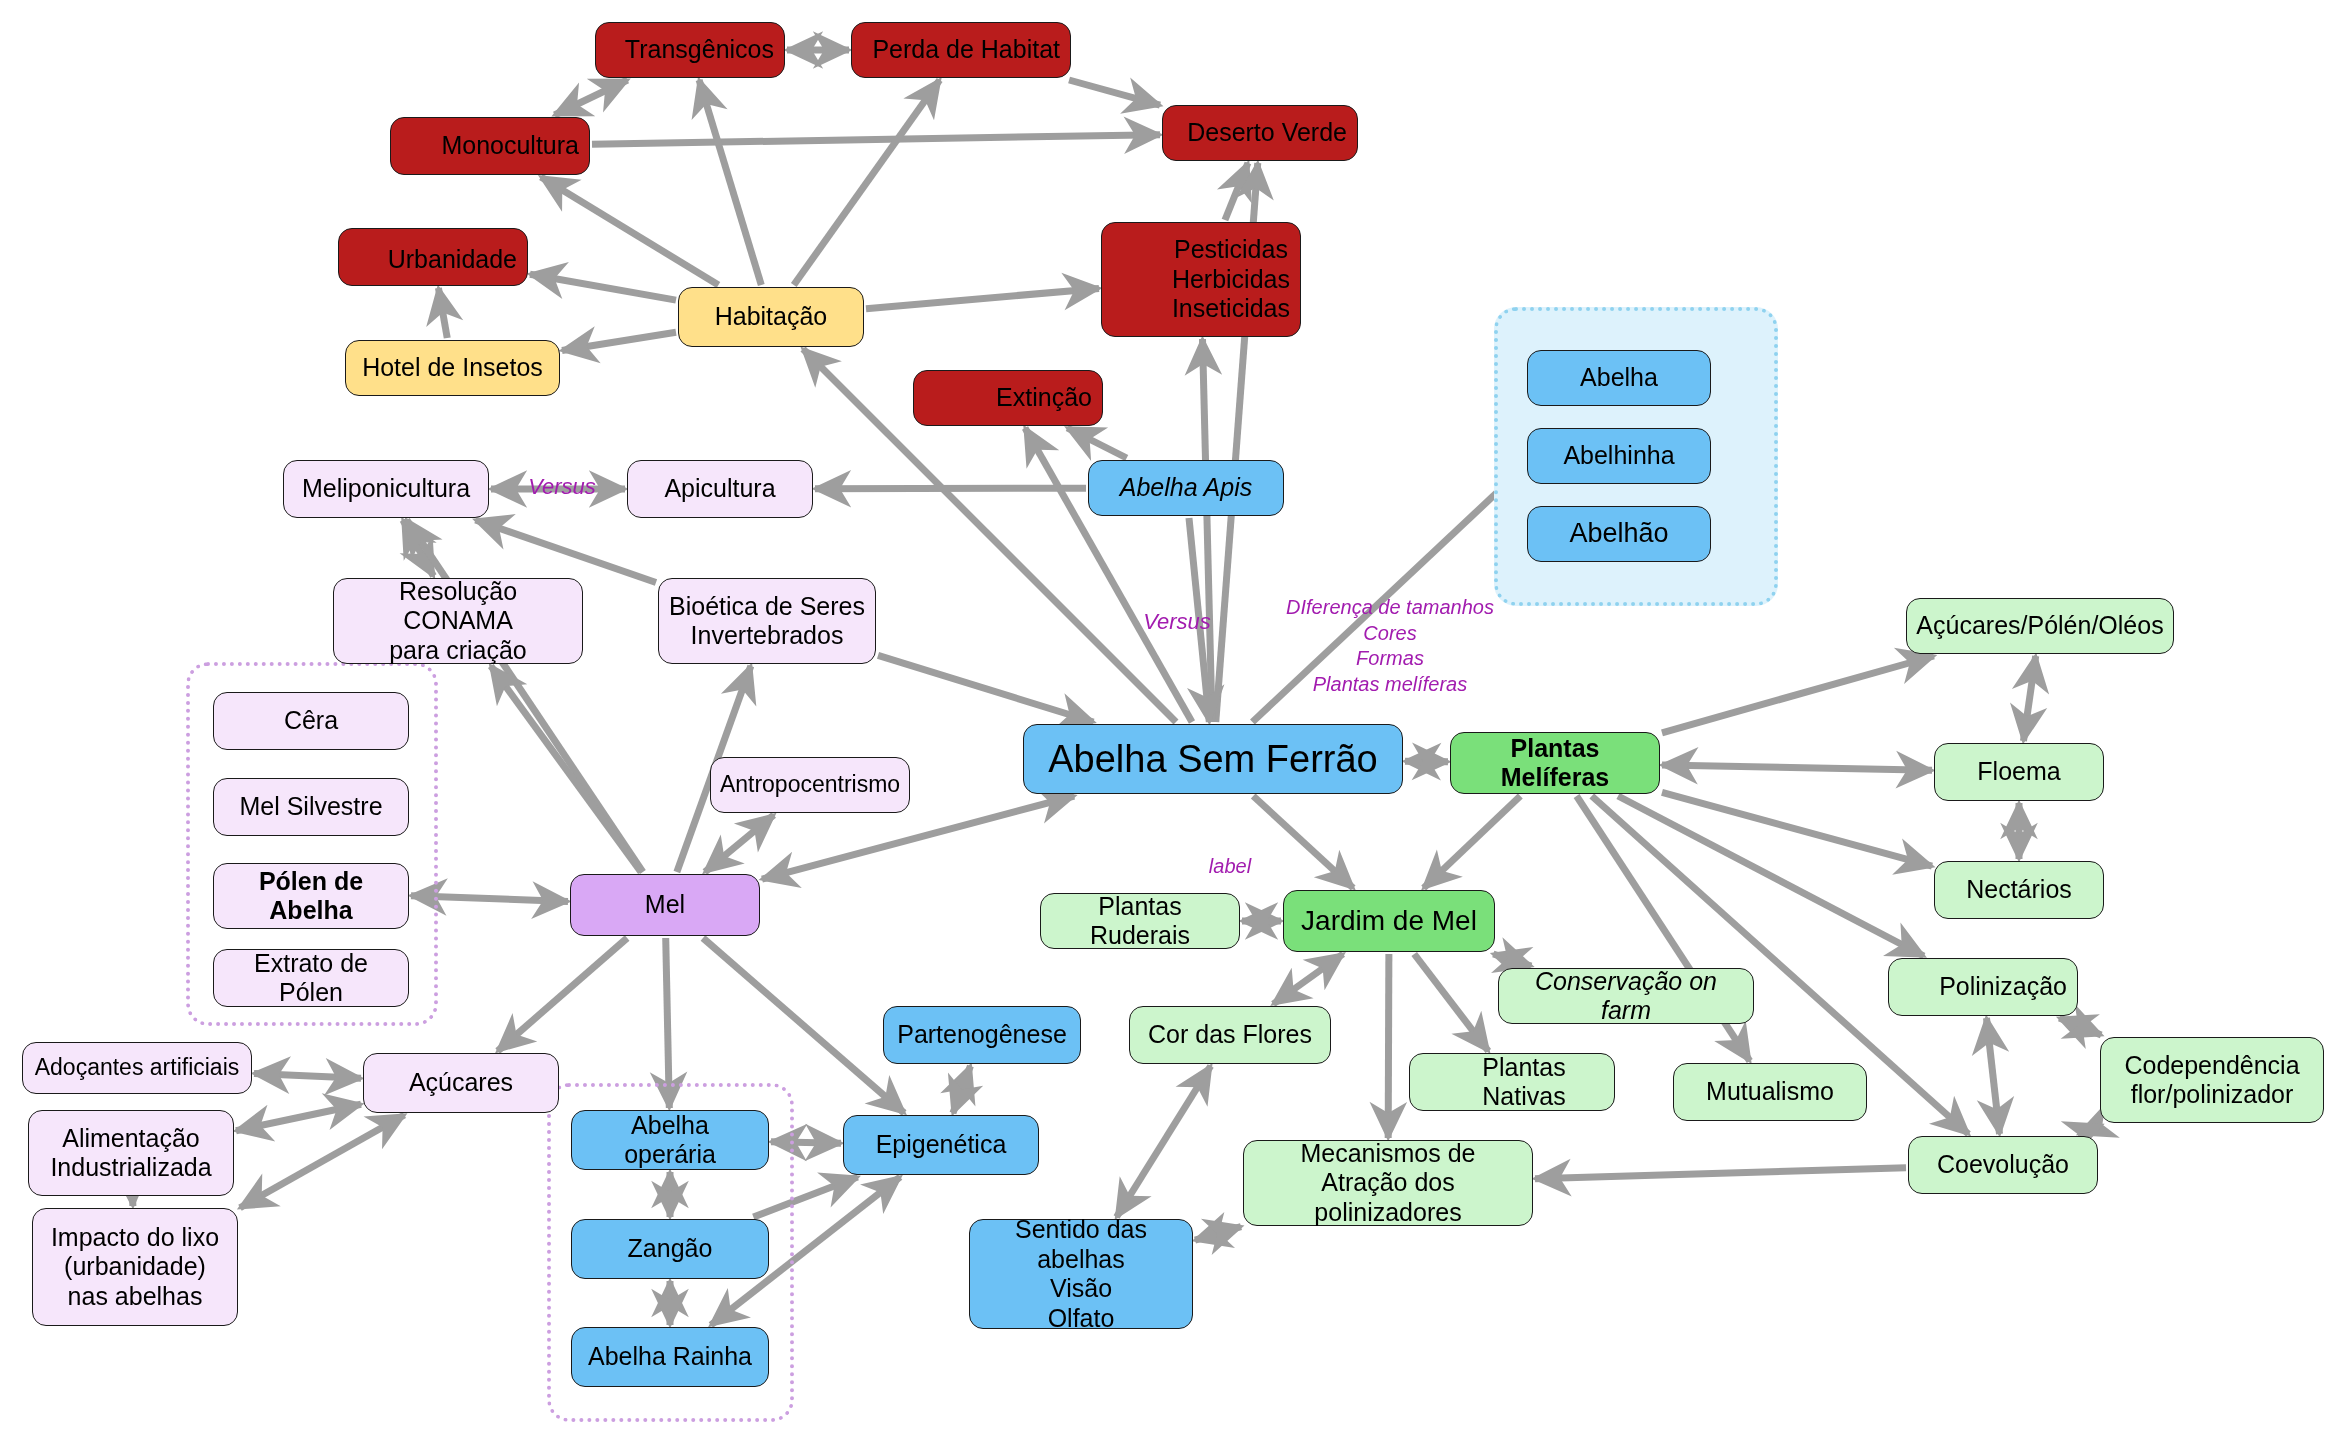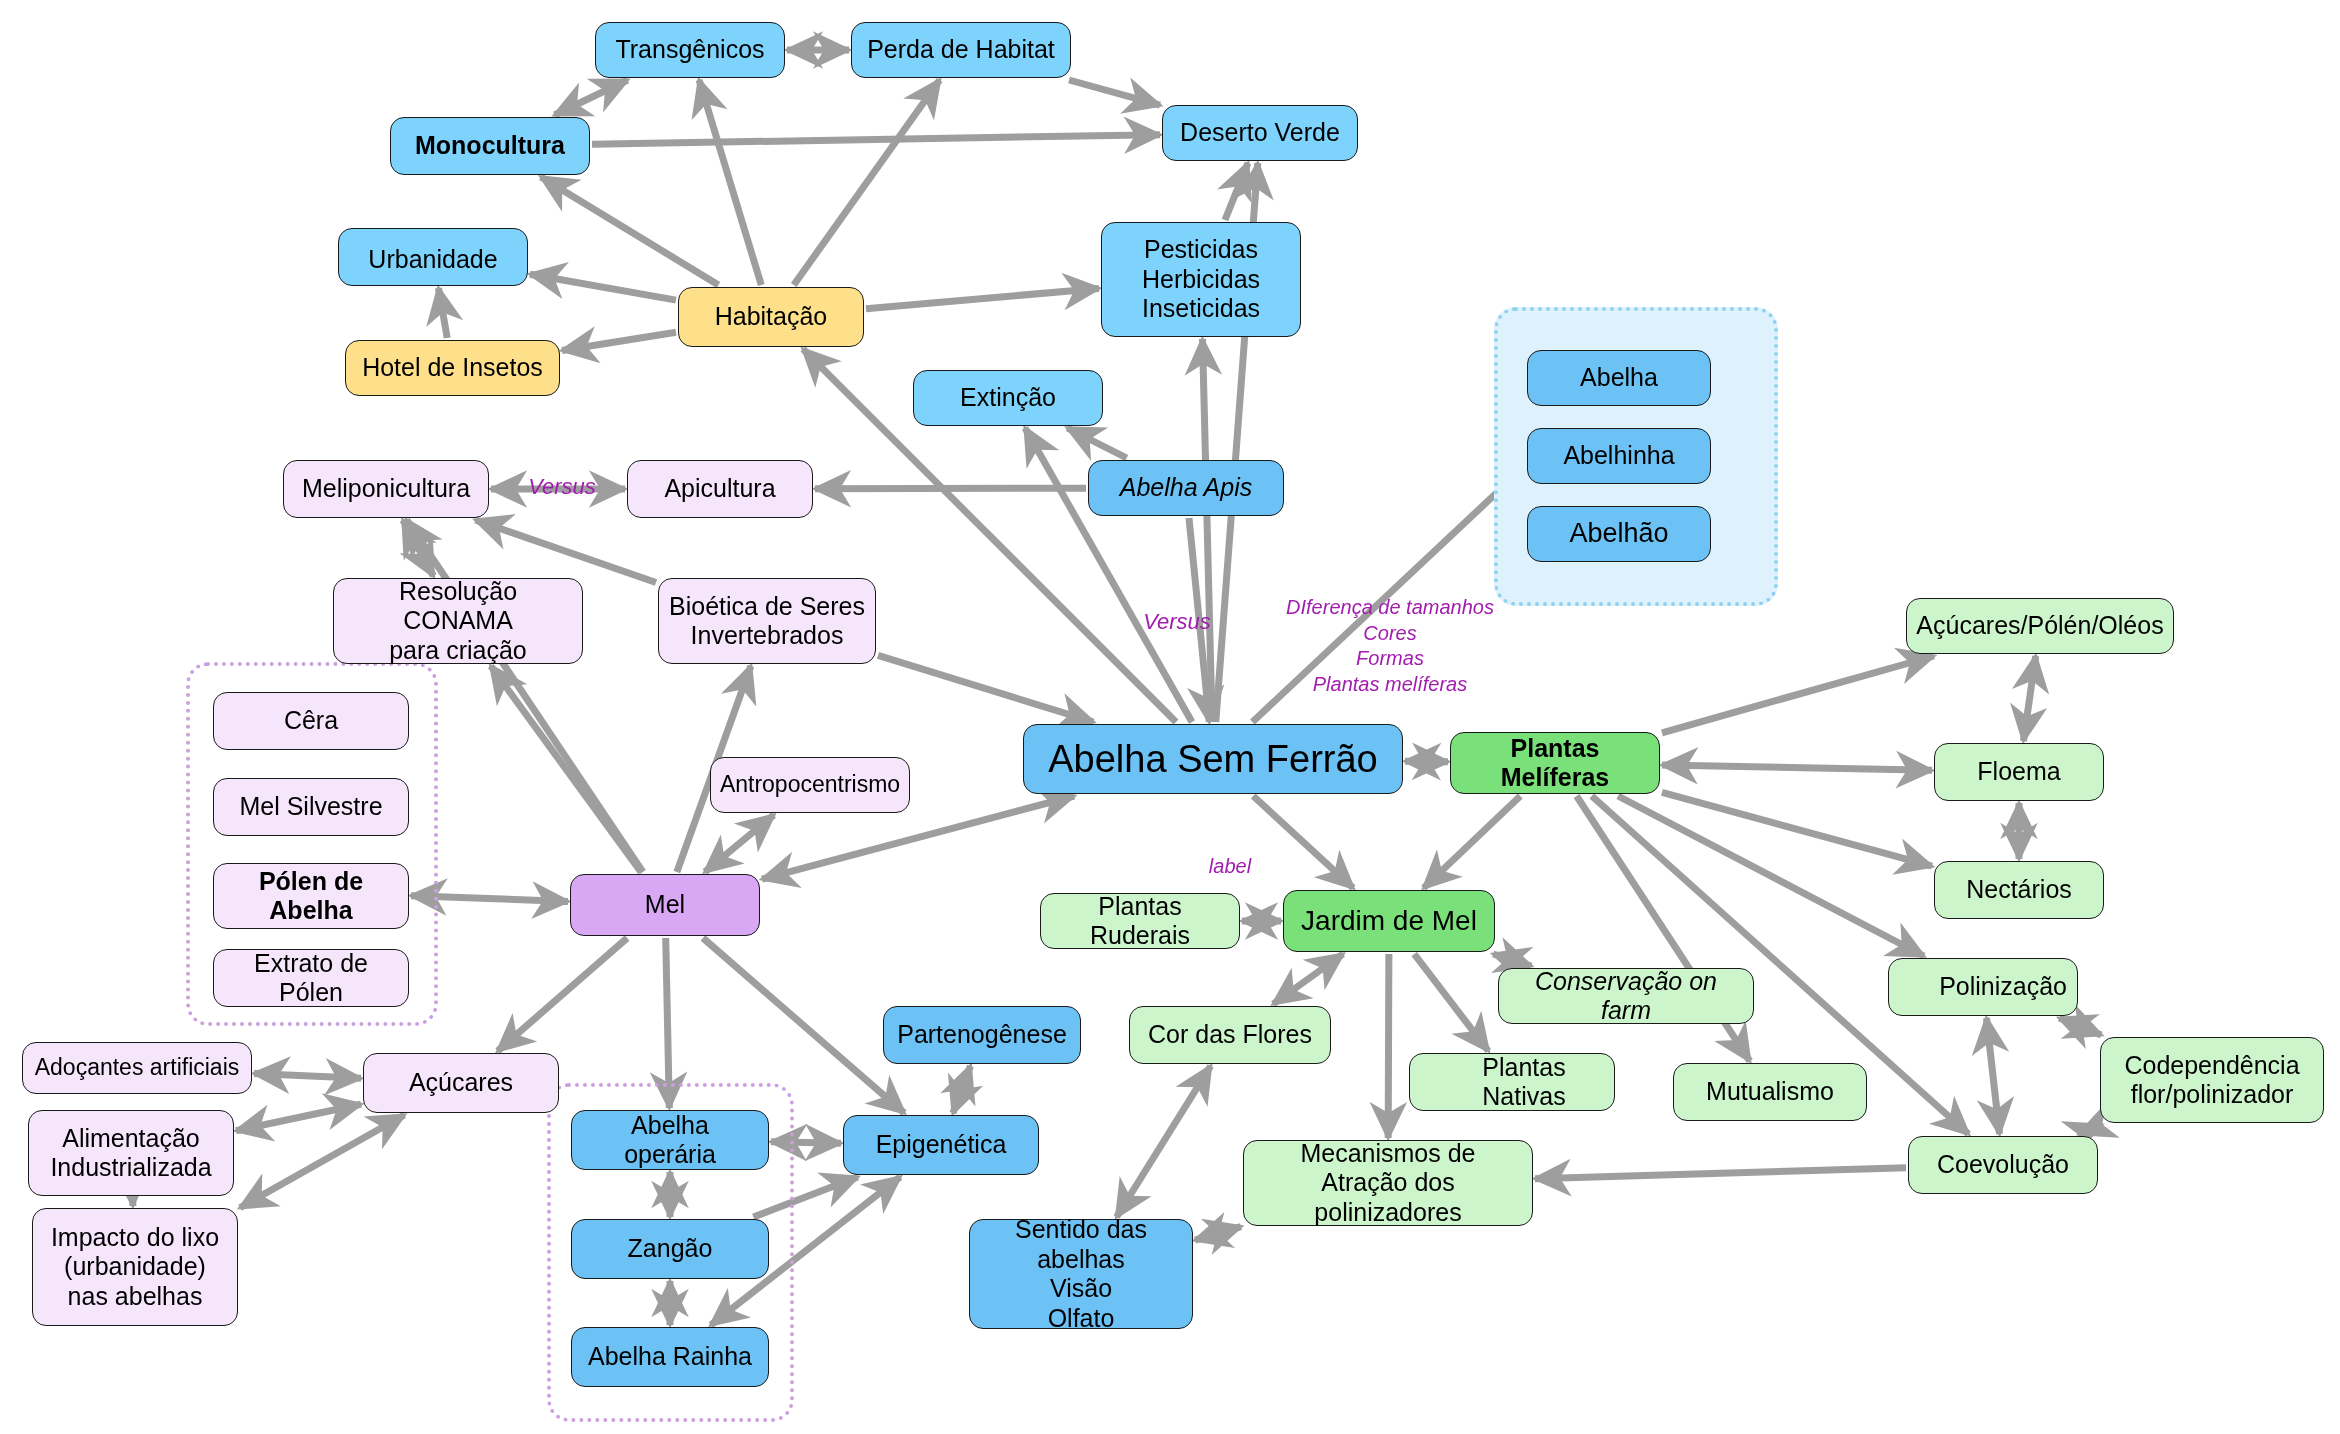--- a/index.html
+++ b/index.html
@@ -2,21 +2,21 @@
 <html><head>
 <meta charset="utf-8">
 <style>
   html,body{margin:0;padding:0;background:#ffffff;}
   body{font-family:"Liberation Sans",sans-serif;}
   #stage{position:relative;width:2340px;height:1434px;background:#fff;overflow:hidden;}
   #edges{position:absolute;left:0;top:0;width:2340px;height:1434px;}
   .node{position:absolute;box-sizing:border-box;display:flex;align-items:center;justify-content:center;
         text-align:center;border:1.5px solid #1a1a1a;border-radius:14px;color:#000;line-height:1.18;
         padding:3px 10px;z-index:5;}
-  .yellow{background:#7dd3fc;}
+  .yellow{background:#b91c1c;justify-content:flex-end;}
   .yellow-dark{background:#ffe08a;}
   .purple{background:#f6e6fb;}
   .purple-dark{background:#d9a8f5;}
   .blue{background:#6cc1f5;}
   .green{background:#ccf5cc;}
   .green-dark{background:#7ae07a;}
   .group{position:absolute;box-sizing:border-box;z-index:1;border-radius:22px;}
   .group-blue{background:#ddf2fc;border:4px dotted #8fd2ef;}
   .group-purple{background:transparent;border:4px dotted #cc9fe0;}
   .elabel{position:absolute;font-style:italic;color:#a21caf;z-index:6;white-space:nowrap;
@@ -107,21 +107,21 @@
       <div class="group group-purple" style="left: 547px; top: 1083px; width: 247px; height: 339px;"></div>
     </div>
   <div id="nodes-layer">
       <div class="node yellow" style="left: 595px; top: 22px; width: 190px; height: 56px; font-size: 25px;">
         <span style="white-space: pre-line;">Transgênicos</span>
       </div>
       <div class="node yellow" style="left: 851px; top: 22px; width: 220px; height: 56px; font-size: 25px;">
         <span style="white-space: pre-line;">Perda de Habitat</span>
       </div>
       <div class="node yellow" style="left: 390px; top: 117px; width: 200px; height: 58px; font-size: 25px;">
-        <span style="white-space: pre-line; font-weight: bold;">Monocultura</span>
+        <span style="white-space: pre-line;">Monocultura</span>
       </div>
       <div class="node yellow" style="left: 1162px; top: 105px; width: 196px; height: 56px; font-size: 25px;">
         <span style="white-space: pre-line;">Deserto Verde</span>
       </div>
       <div class="node yellow" style="left: 338px; top: 228px; width: 190px; height: 58px; font-size: 25px;">
         <span style="white-space: pre-line; margin-top: 6px;">Urbanidade</span>
       </div>
       <div class="node yellow" style="left: 1101px; top: 222px; width: 200px; height: 115px; font-size: 25px;">
         <span style="white-space: pre-line;">Pesticidas
 Herbicidas

